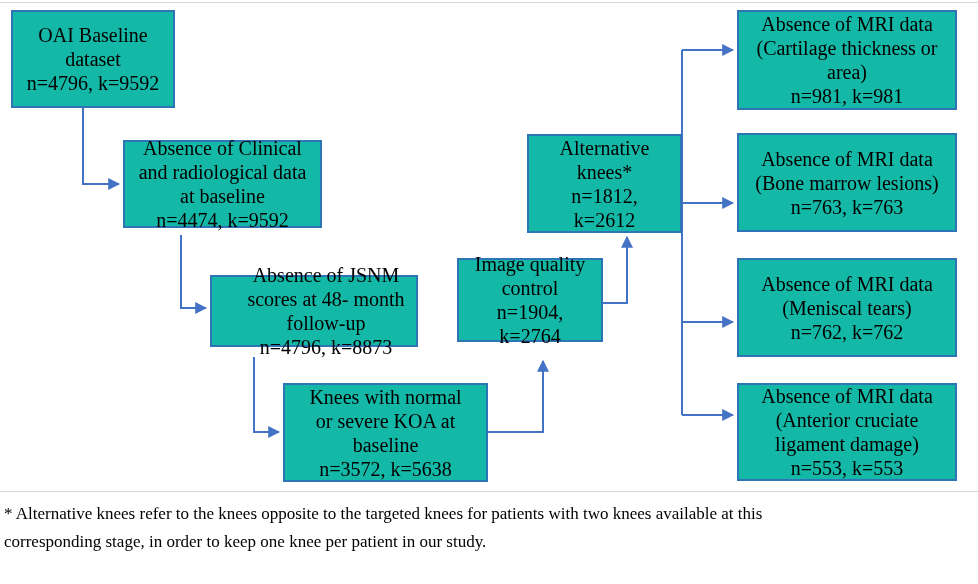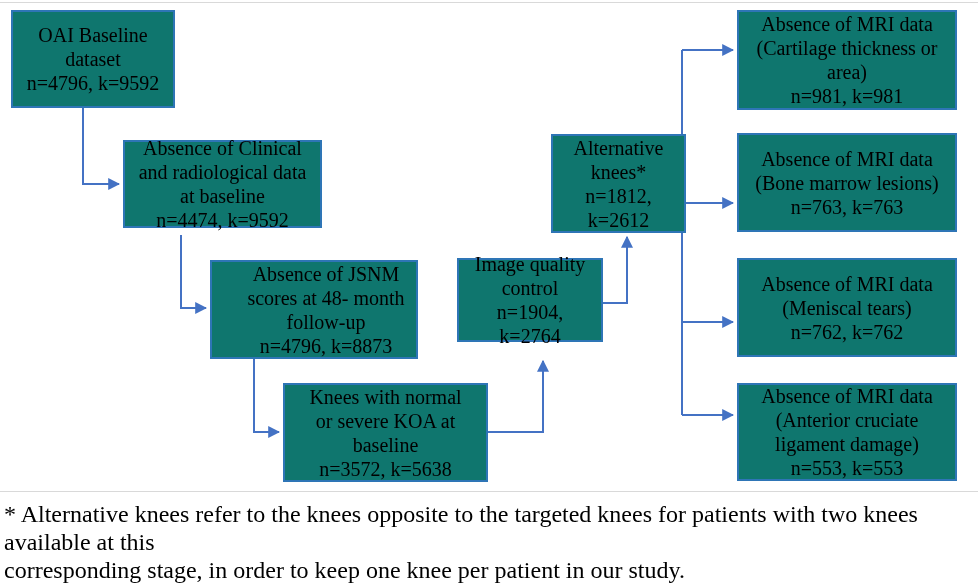--- a/index.html
+++ b/index.html
@@ -34,33 +34,33 @@
     stroke-width:2;
   }
   #arrowhead path{
     fill:var(--line);
     stroke:none;
   }
   .box{
     position:absolute;
     box-sizing:border-box;
     border:2px solid var(--box-border);
-    background:#0f766e;
+    background:#14b8a6;
     display:flex;
     align-items:center;
     justify-content:center;
     text-align:center;
     white-space:pre-line;
     font-size:20px;
     line-height:24px;
   }
   .footnote{
     position:absolute;
     left:4px;top:500px;width:972px;
-    font-size:24px;
+    font-size:17px;
     line-height:28px;
     white-space:pre-line;
   }
 </style>
 </head>
 <body>
 
 <div class="canvas">
 
   <div class="hr top"></div>
@@ -87,36 +87,36 @@
 
   <div class="box" style="left:11px;top:10px;width:164px;height:98px;">OAI Baseline
 dataset
 n=4796, k=9592</div>
 
   <div class="box" style="left:123px;top:140px;width:199px;height:88px;">Absence of Clinical
 and radiological data
 at baseline
 n=4474, k=9592</div>
 
-  <div class="box" style="left:210px;top:260px;width:208px;height:99px;padding-left:24px;">Absence of JSNM
+  <div class="box" style="left:210px;top:275px;width:208px;height:72px;padding-left:24px;">Absence of JSNM
 scores at 48- month
 follow-up
 n=4796, k=8873</div>
 
   <div class="box" style="left:283px;top:383px;width:205px;height:99px;">Knees with normal
 or severe KOA at
 baseline
 n=3572, k=5638</div>
 
   <div class="box" style="left:457px;top:258px;width:146px;height:84px;">Image quality
 control
 n=1904,
 k=2764</div>
 
-  <div class="box" style="left:527px;top:134px;width:135px;height:99px;margin-left:24px;">Alternative
+  <div class="box" style="left:527px;top:134px;width:155px;height:99px;">Alternative
 knees*
 n=1812,
 k=2612</div>
 
   <div class="box" style="left:737px;top:10px;width:220px;height:100px;">Absence of MRI data
 (Cartilage thickness or
 area)
 n=981, k=981</div>
 
   <div class="box" style="left:737px;top:133px;width:220px;height:99px;">Absence of MRI data

